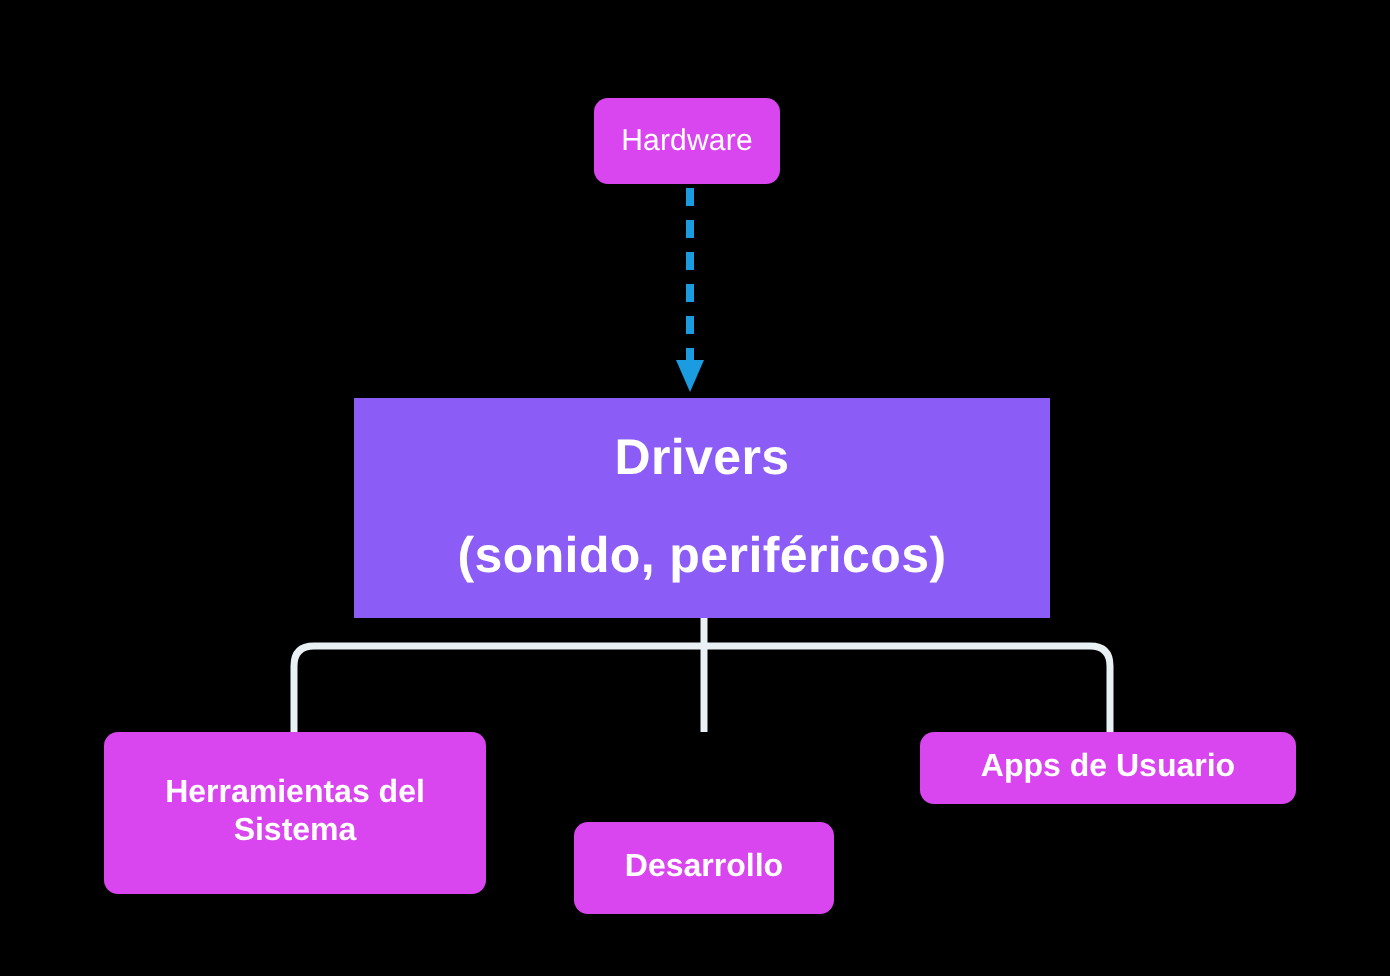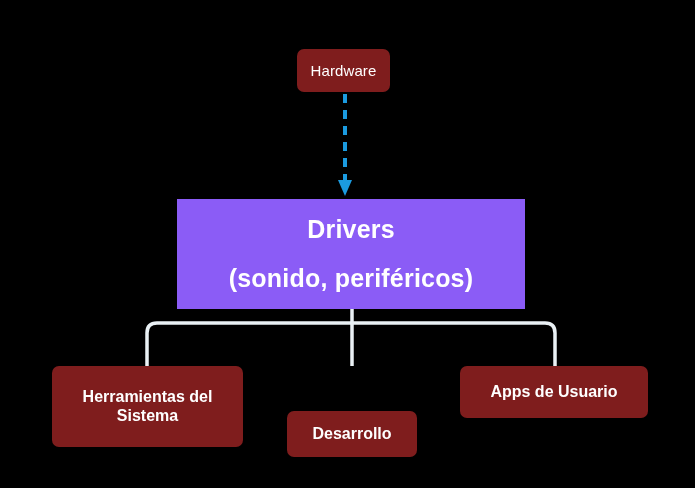--- a/index.html
+++ b/index.html
@@ -21,21 +21,21 @@
     position: absolute;
     display: flex;
     align-items: center;
     justify-content: center;
     text-align: center;
     box-sizing: border-box;
     color: #ffffff;
     line-height: 1.18;
   }
   .node-blue {
-    background: #7f1d1d;
+    background: #d946ef;
     border-radius: 7px;
   }
   .node-red {
     background: #8b5cf6;
     border-radius: 0;
   }
 
   
   #node-hardware {
     left: 297px;
@@ -77,21 +77,21 @@
     width: 130px;
     height: 46px;
     font-size: 16px;
     font-weight: bold;
     margin-top: 45px;
   }
   #node-apps {
     left: 460px;
     top: 366px;
     width: 188px;
-    height: 52px;
+    height: 36px;
     font-size: 16px;
     font-weight: bold;
   }
 
   
   .svg-layer {
     position: absolute;
     left: 0;
     top: 0;
     width: 695px;

